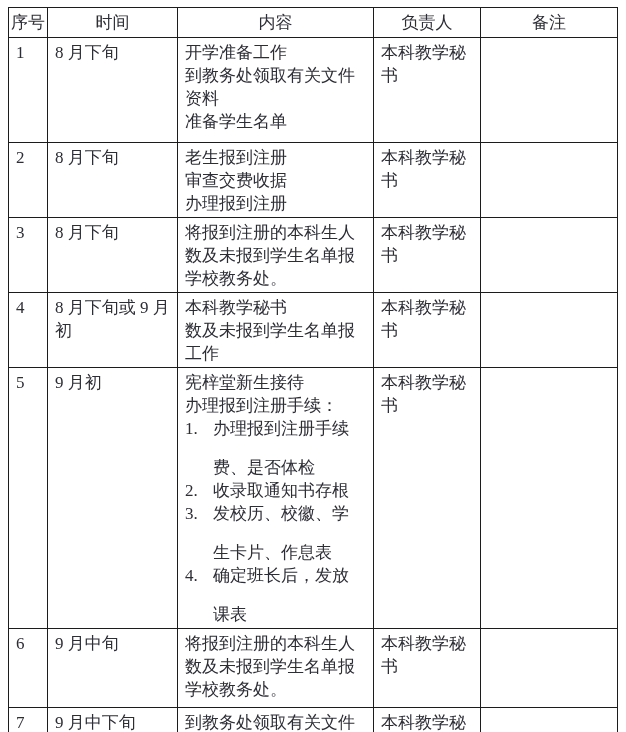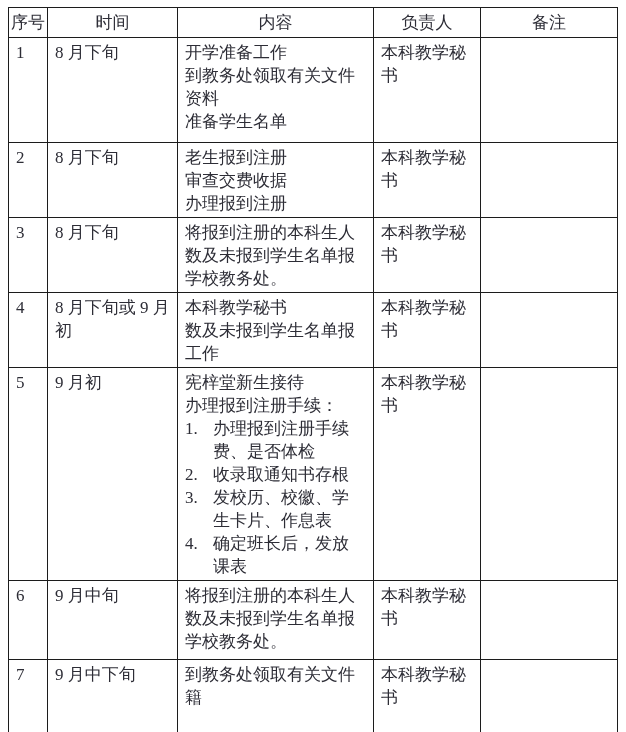--- a/index.html
+++ b/index.html
@@ -38,21 +38,21 @@
     padding: 3px 6px 2px 7px;
   }
   td.num-cell { padding-left: 5px; }
   td.owner-cell {
     vertical-align: middle;
     text-align: left;
     padding: 2px 2px;
   }
   td.note-cell { padding: 2px 2px; }
   .t-line, .c-line { white-space: normal; }
-  .c-line.indent { padding-left: 28px; }
+  .c-line.indent { padding-left: 28px; margin-top: 16px; }
   .li-num { display: inline-block; width: 28px; }
 </style>
 </head>
 <body>
 
 <div class="table-wrap">
   <table class="sched">
     <colgroup>
         <col style="width: 39px;">
         <col style="width: 130px;">

